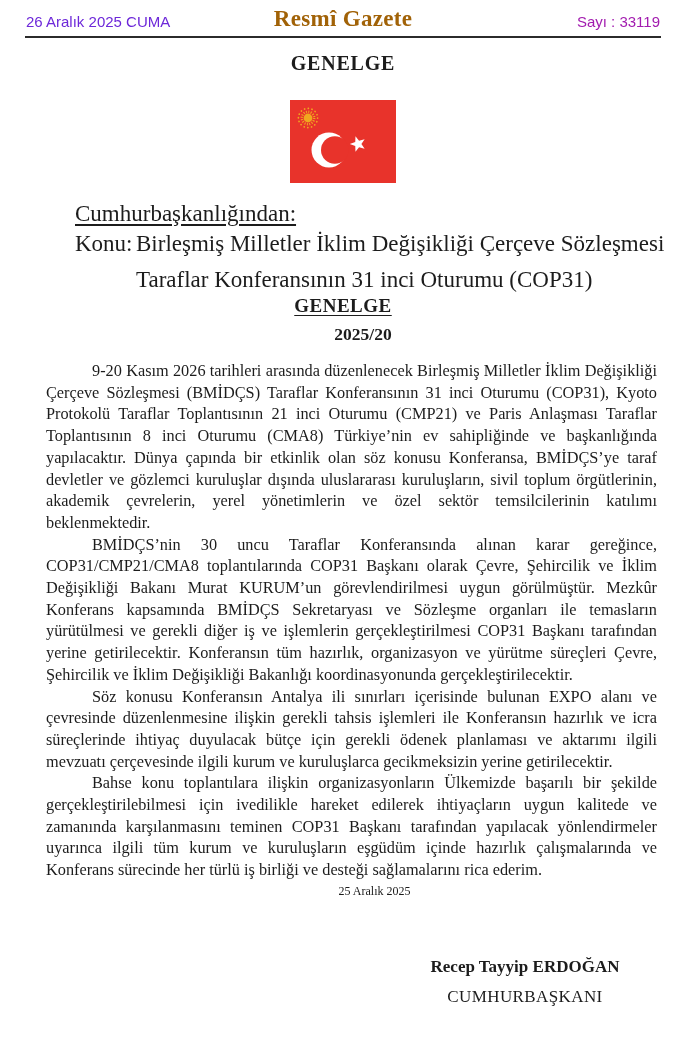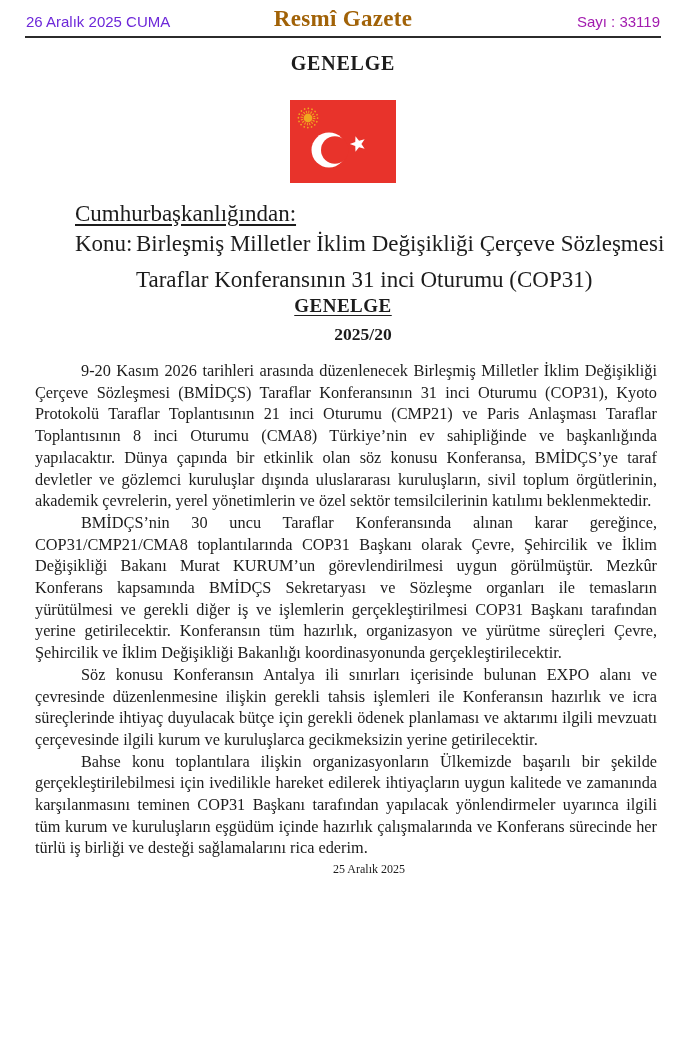--- a/index.html
+++ b/index.html
@@ -55,21 +55,21 @@
   .subject-line2{margin-top:14px;}
   
   .title-block{text-align:center;margin-top:3px;}
   .doc-title{
     font-size:19px;font-weight:bold;letter-spacing:0.5px;line-height:23px;
     text-decoration:underline;text-underline-offset:3px;
   }
   .doc-number{font-size:17.5px;font-weight:bold;margin-top:6px;line-height:22px;padding-left:40px;}
   
   .body-text{
-    margin:15px 29px 0 35px;
+    margin:15px 29px 0 46px;
     font-size:16.3px;line-height:21.7px;
     text-align:justify;
   }
   .body-text p{margin:0;text-indent:46px;}
   .doc-date{text-align:center;font-size:12px;line-height:21.7px;margin:0;}
   
   .signature{
     position:absolute;left:394px;top:955px;width:262px;
     text-align:center;
   }
@@ -127,14 +127,18 @@
   </div>
 
   <div class="body-text">
     <p>9-20 Kasım 2026 tarihleri arasında düzenlenecek Birleşmiş Milletler İklim Değişikliği Çerçeve Sözleşmesi (BMİDÇS) Taraflar Konferansının 31 inci Oturumu (COP31), Kyoto Protokolü Taraflar Toplantısının 21 inci Oturumu (CMP21) ve Paris Anlaşması Taraflar Toplantısının 8 inci Oturumu (CMA8) Türkiye’nin ev sahipliğinde ve başkanlığında yapılacaktır. Dünya çapında bir etkinlik olan söz konusu Konferansa, BMİDÇS’ye taraf devletler ve gözlemci kuruluşlar dışında uluslararası kuruluşların, sivil toplum örgütlerinin, akademik çevrelerin, yerel yönetimlerin ve özel sektör temsilcilerinin katılımı beklenmektedir.</p>
     <p>BMİDÇS’nin 30 uncu Taraflar Konferansında alınan karar gereğince, COP31/CMP21/CMA8 toplantılarında COP31 Başkanı olarak Çevre, Şehircilik ve İklim Değişikliği Bakanı Murat KURUM’un görevlendirilmesi uygun görülmüştür. Mezkûr Konferans kapsamında BMİDÇS Sekretaryası ve Sözleşme organları ile temasların yürütülmesi ve gerekli diğer iş ve işlemlerin gerçekleştirilmesi COP31 Başkanı tarafından yerine getirilecektir. Konferansın tüm hazırlık, organizasyon ve yürütme süreçleri Çevre, Şehircilik ve İklim Değişikliği Bakanlığı koordinasyonunda gerçekleştirilecektir.</p>
     <p>Söz konusu Konferansın Antalya ili sınırları içerisinde bulunan EXPO alanı ve çevresinde düzenlenmesine ilişkin gerekli tahsis işlemleri ile Konferansın hazırlık ve icra süreçlerinde ihtiyaç duyulacak bütçe için gerekli ödenek planlaması ve aktarımı ilgili mevzuatı çerçevesinde ilgili kurum ve kuruluşlarca gecikmeksizin yerine getirilecektir.</p>
     <p>Bahse konu toplantılara ilişkin organizasyonların Ülkemizde başarılı bir şekilde gerçekleştirilebilmesi için ivedilikle hareket edilerek ihtiyaçların uygun kalitede ve zamanında karşılanmasını teminen COP31 Başkanı tarafından yapılacak yönlendirmeler uyarınca ilgili tüm kurum ve kuruluşların eşgüdüm içinde hazırlık çalışmalarında ve Konferans sürecinde her türlü iş birliği ve desteği sağlamalarını rica ederim.</p>
     <p class="doc-date">25 Aralık 2025</p>
   </div>
 
+  <div class="signature">
+    <div class="sig-name">Recep Tayyip ERDOĞAN</div>
+    <div class="sig-title">CUMHURBAŞKANI</div>
+  </div>
 
 </div>
 
 </body></html>

